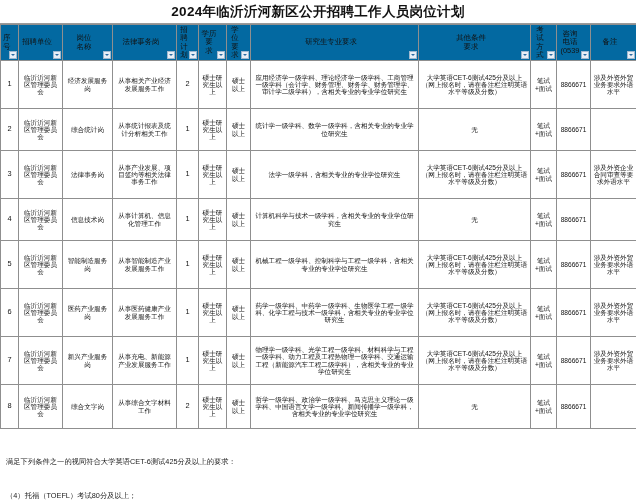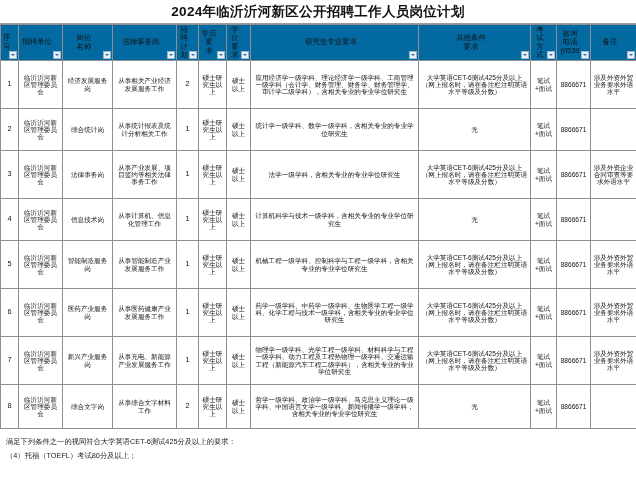--- a/index.html
+++ b/index.html
@@ -94,21 +94,21 @@
   col.c-exam   { width: 26px; }
   col.c-tel    { width: 34px; }
   col.c-note   { width: 46px; }
   
   .notes {
     padding: 6px 6px 0 6px;
     font-size: 7.3px;
     color: #1a1a1a;
     line-height: 1.95;
   }
-  .notes .note-line { white-space: nowrap; }
+  .notes .note-line { white-space: nowrap; margin-top: 20px; }
 </style>
 </head>
 <body>
 
 <div id="page">
 
   <div class="title-band">
     <span class="title-text">2024年临沂沂河新区公开招聘工作人员岗位计划</span>
   </div>
 

